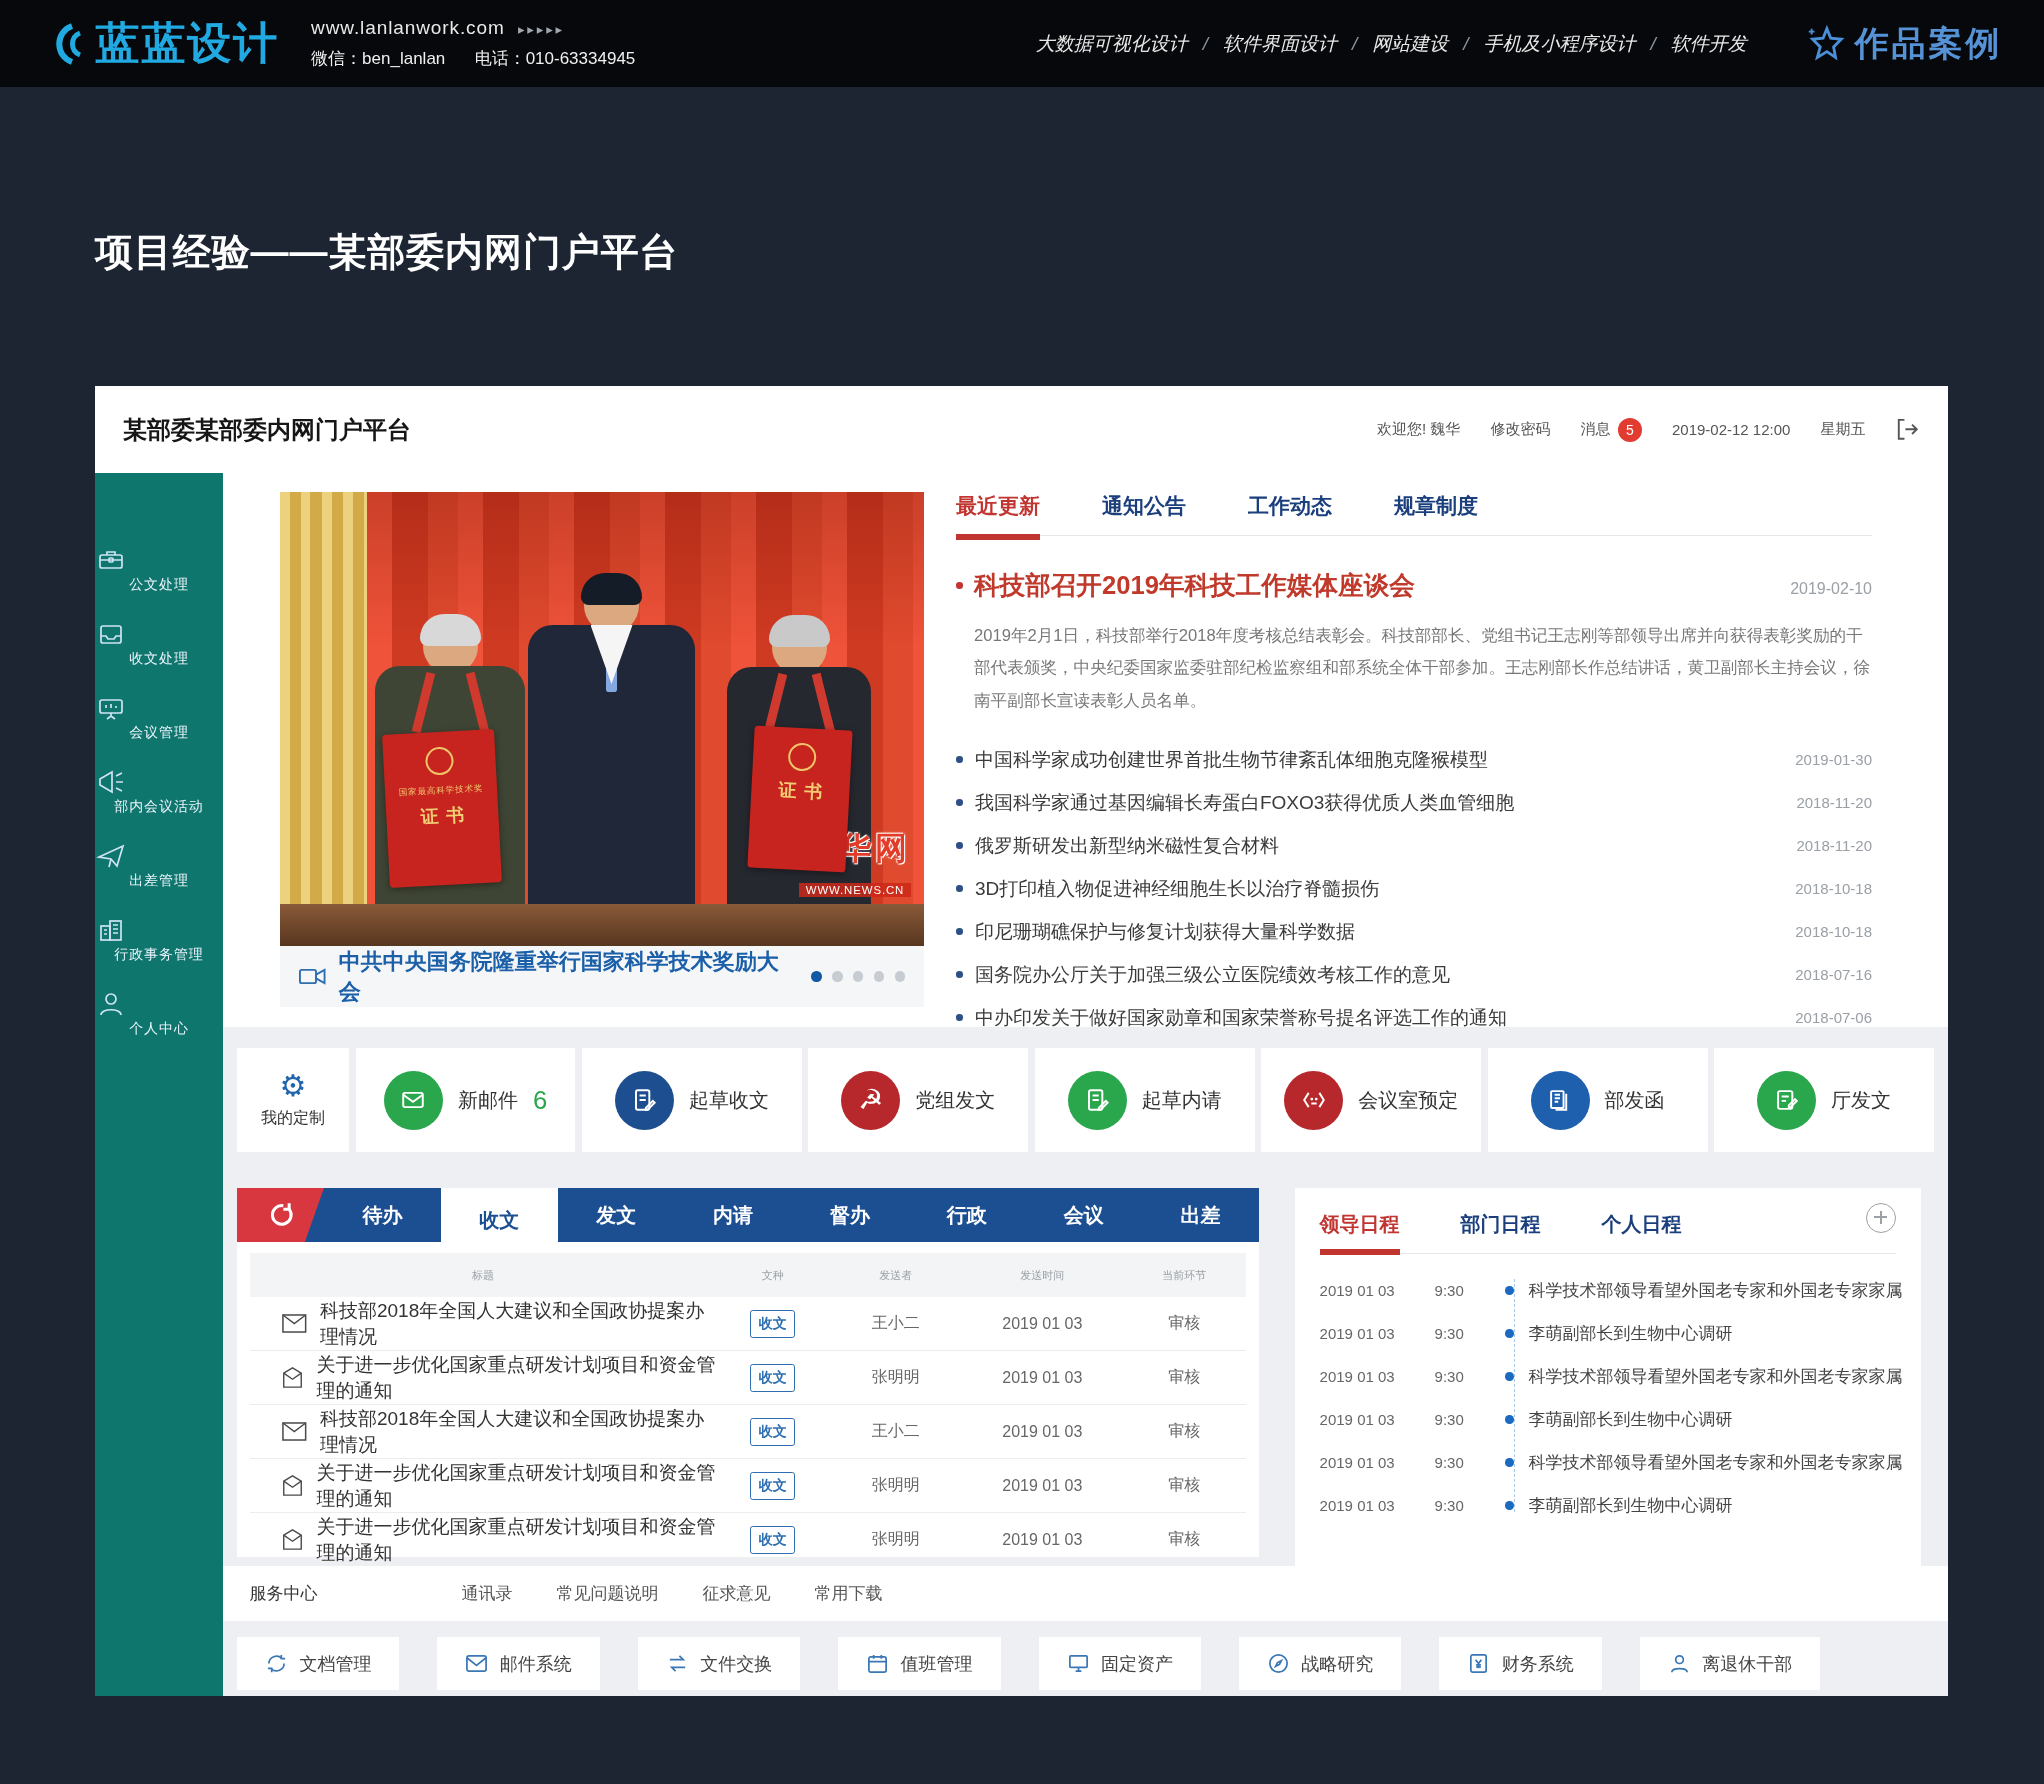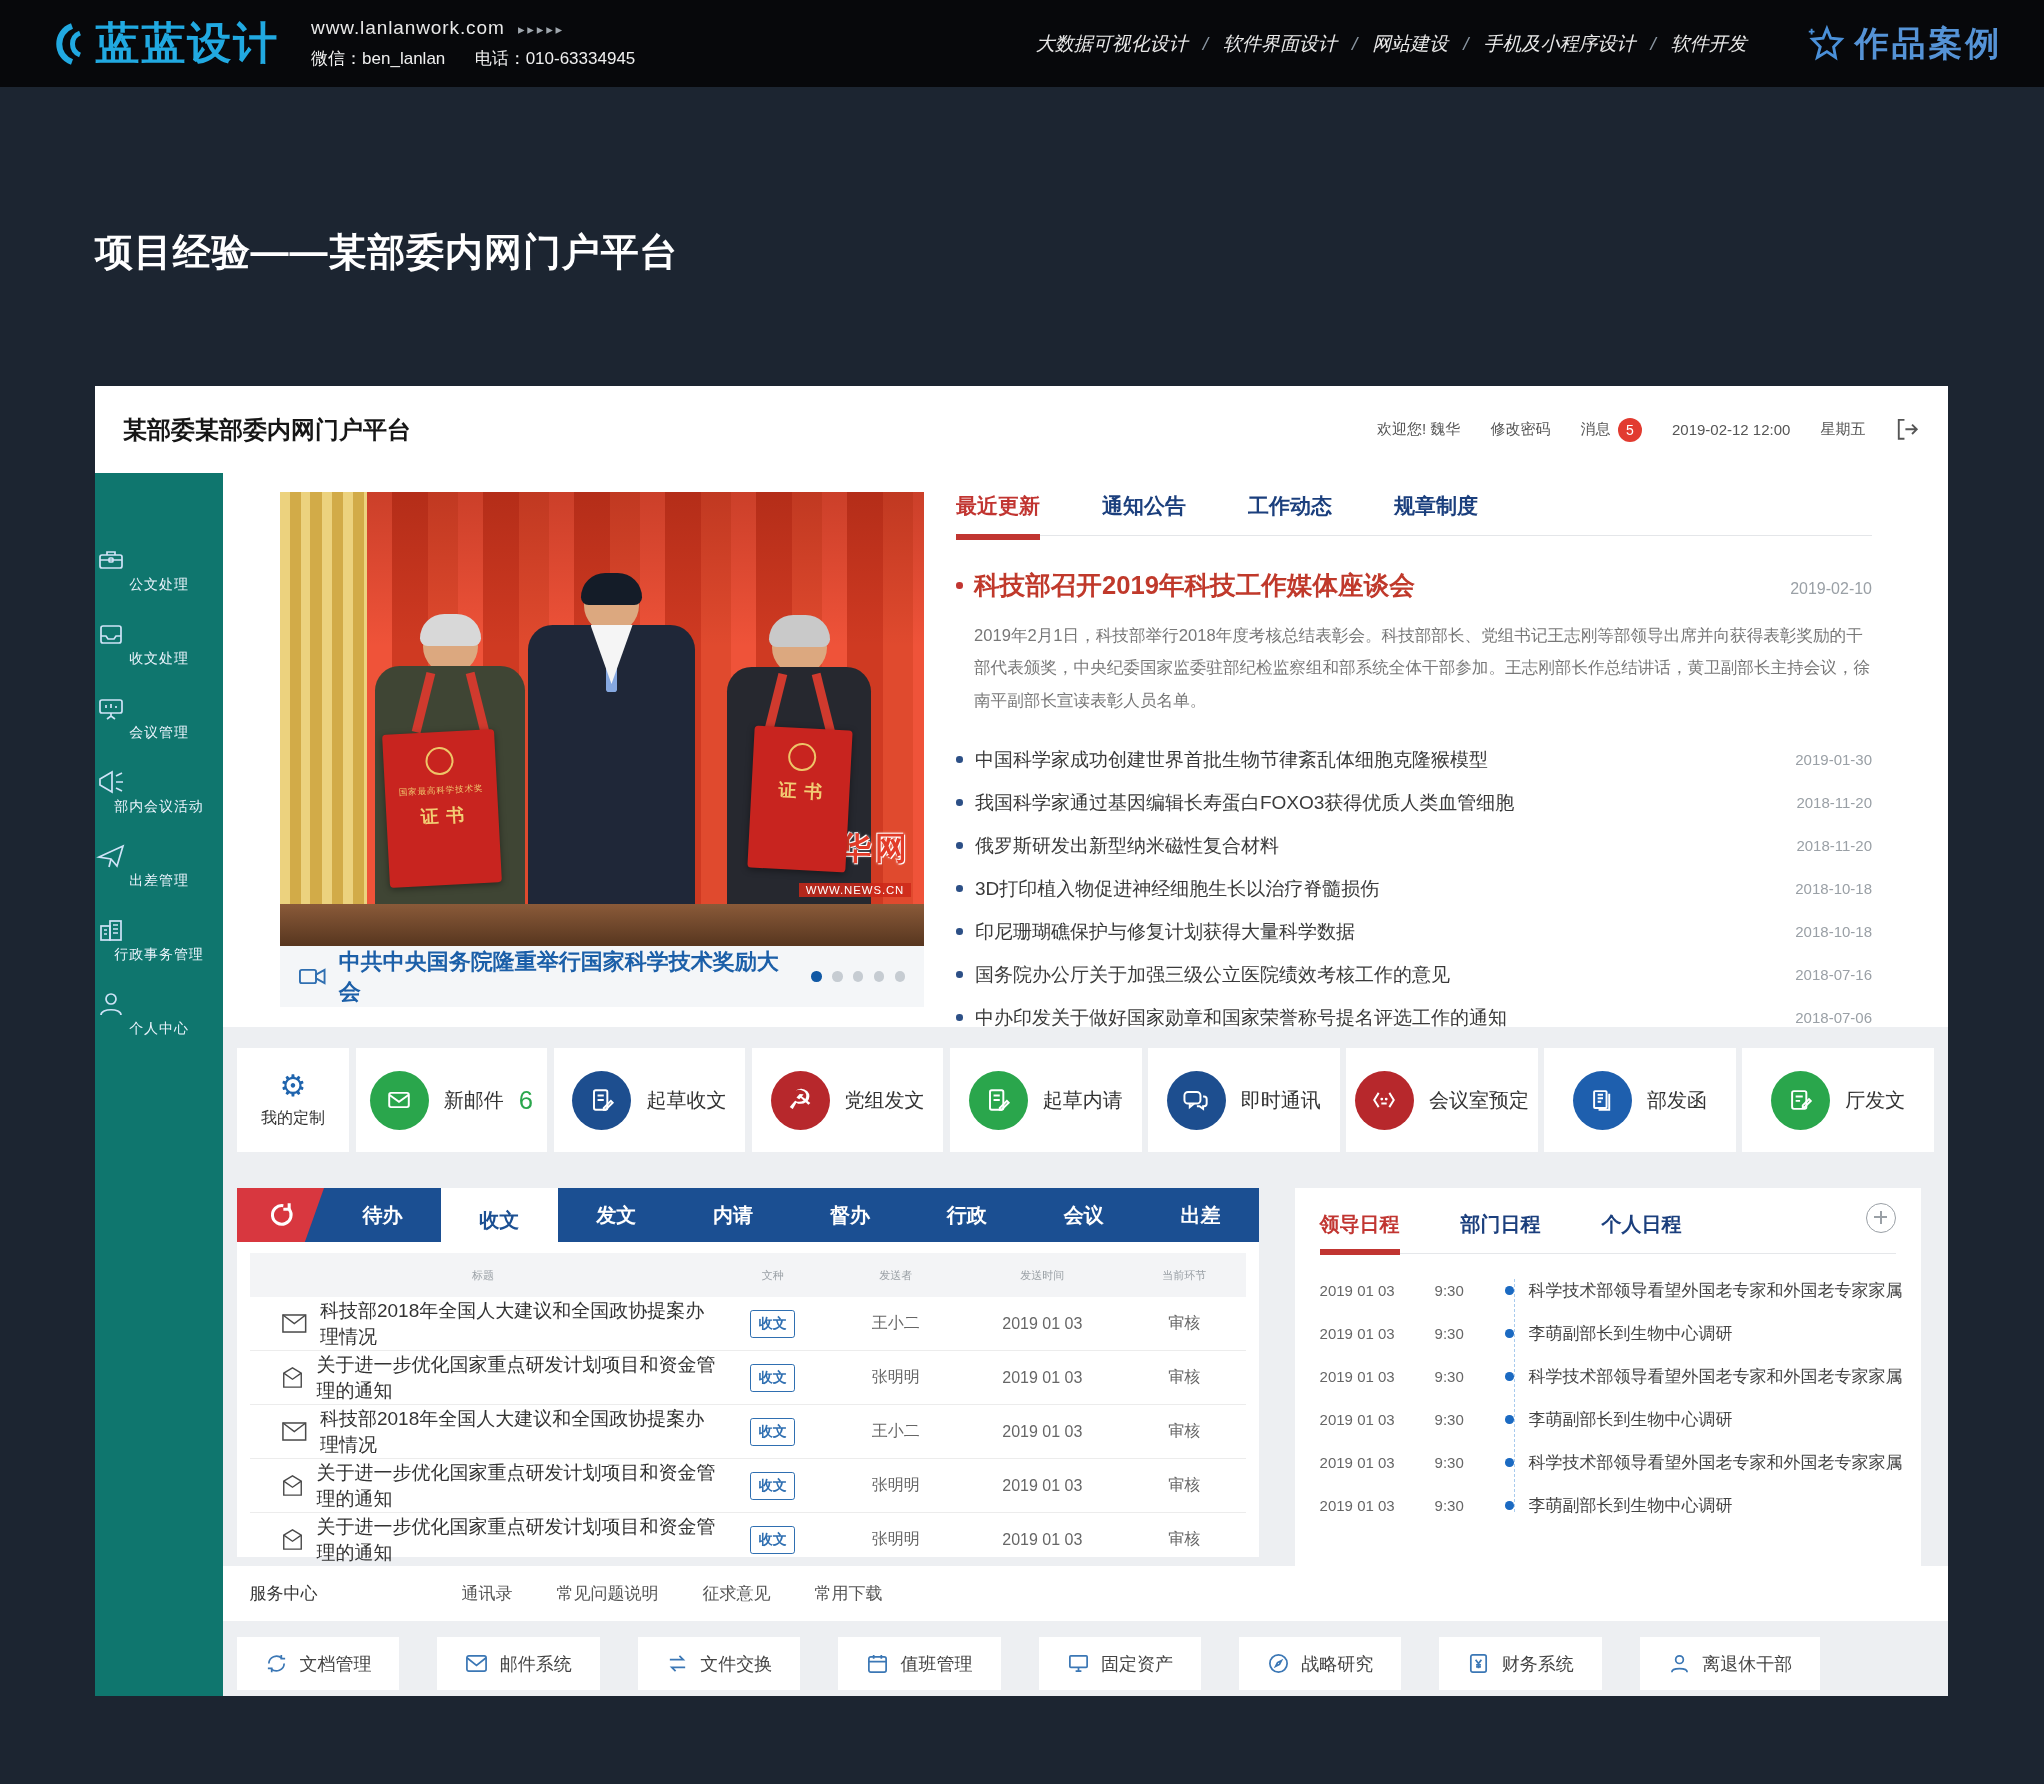--- a/index.html
+++ b/index.html
@@ -418,29 +418,20 @@
     <div class="card norm">
       <span class="circle c-green">
           <svg viewBox="0 0 36 36">
             <rect x="9" y="7" width="15" height="22" rx="2"></rect>
             <path d="M13 13h7M13 18h7M20 27l8-8 2 2-8 8h-2z"></path>
           </svg>
         </span>
       <span class="lab">起草内请</span>
     </div>
     <div class="card norm">
-      <span class="circle c-navy">
-          <svg viewBox="0 0 36 36">
-            <rect x="5" y="9" width="18" height="13" rx="4"></rect>
-            <path d="M11 22v4l5-4M26 14h1a3 3 0 013 3v5a3 3 0 01-3 3h-1v3l-4-3h-3"></path>
-          </svg>
-        </span>
-      <span class="lab">即时通讯</span>
-    </div>
-    <div class="card norm">
       <span class="circle c-red">
           <svg viewBox="0 0 36 36">
             <path d="M12 10l-5 8 5 8M24 10l5 8-5 8M15 22h6"></path>
             <circle cx="15.5" cy="17" r="1.6" fill="#fff" stroke="none"></circle>
             <circle cx="20.5" cy="17" r="1.6" fill="#fff" stroke="none"></circle>
           </svg>
         </span>
       <span class="lab">会议室预定</span>
     </div>
     <div class="card norm">

